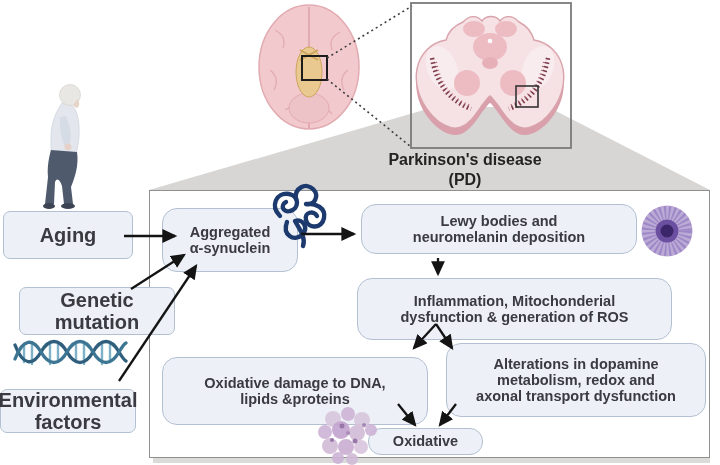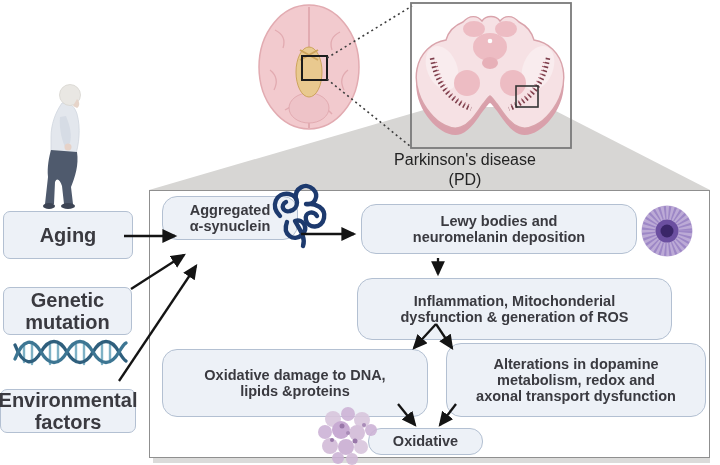--- a/index.html
+++ b/index.html
@@ -18,48 +18,48 @@
   .box{
     position:absolute;display:flex;align-items:center;justify-content:center;
     text-align:center;background:#edf1f7;border:1.4px solid #b3c0d2;
     border-radius:15px;color:#3a3a40;font-weight:bold;font-size:14.5px;
     line-height:1.12;white-space:pre-line;z-index:2;box-sizing:border-box;
     padding:2px 6px;
   }
   .fbox{font-size:20px;border-radius:7px}
   .pd-label{
     position:absolute;left:360px;top:150px;width:210px;text-align:center;
-    font-weight:normal;font-size:16px;line-height:1.22;color:#232323;
+    font-weight:bold;font-size:16px;line-height:1.22;color:#232323;
     white-space:pre-line;z-index:6;
   }
   #art{position:absolute;left:0;top:0;z-index:5;pointer-events:none}
 </style>
 </head>
 <body>
 
 <div class="panel-shadow"></div>
 
 <div class="panel"></div>
 
 <div class="pd-label">Parkinson's disease
 (PD)</div>
 
 <div class="box fbox" style="left:3px;top:211px;width:130px;height:48px">Aging</div>
-<div class="box fbox" style="left:3px;top:287px;width:129px;height:48px">Genetic
+<div class="box fbox" style="left:19px;top:287px;width:156px;height:48px">Genetic
 mutation</div>
 <div class="box fbox" style="left:0px;top:389px;width:136px;height:44px">Environmental
 factors</div>
 
-<div class="box" style="left:162px;top:196px;width:136px;height:44px">Aggregated
+<div class="box" style="left:162px;top:208px;width:136px;height:64px">Aggregated
 α-synuclein</div>
 <div class="box" style="left:361px;top:204px;width:276px;height:50px">Lewy bodies and
 neuromelanin deposition</div>
 <div class="box" style="left:357px;top:278px;width:315px;height:62px">Inflammation, Mitochonderial
 dysfunction &amp; generation of ROS</div>
-<div class="box" style="left:162px;top:349px;width:266px;height:68px">Oxidative damage to DNA,
+<div class="box" style="left:162px;top:357px;width:266px;height:68px">Oxidative damage to DNA,
 lipids &amp;proteins</div>
 <div class="box" style="left:446px;top:343px;width:260px;height:74px">Alterations in dopamine
 metabolism, redox and
 axonal transport dysfunction</div>
 <div class="box" style="left:368px;top:428px;width:115px;height:27px;border-radius:13px">Oxidative</div>
 
 <svg id="art" width="720" height="465" viewBox="0 0 720 465">
   <defs>
     <marker id="ah" markerWidth="8" markerHeight="8" refX="5.5" refY="3" orient="auto">
       <path d="M0,0 L6.5,3 L0,6 Z" fill="#141414"></path>

